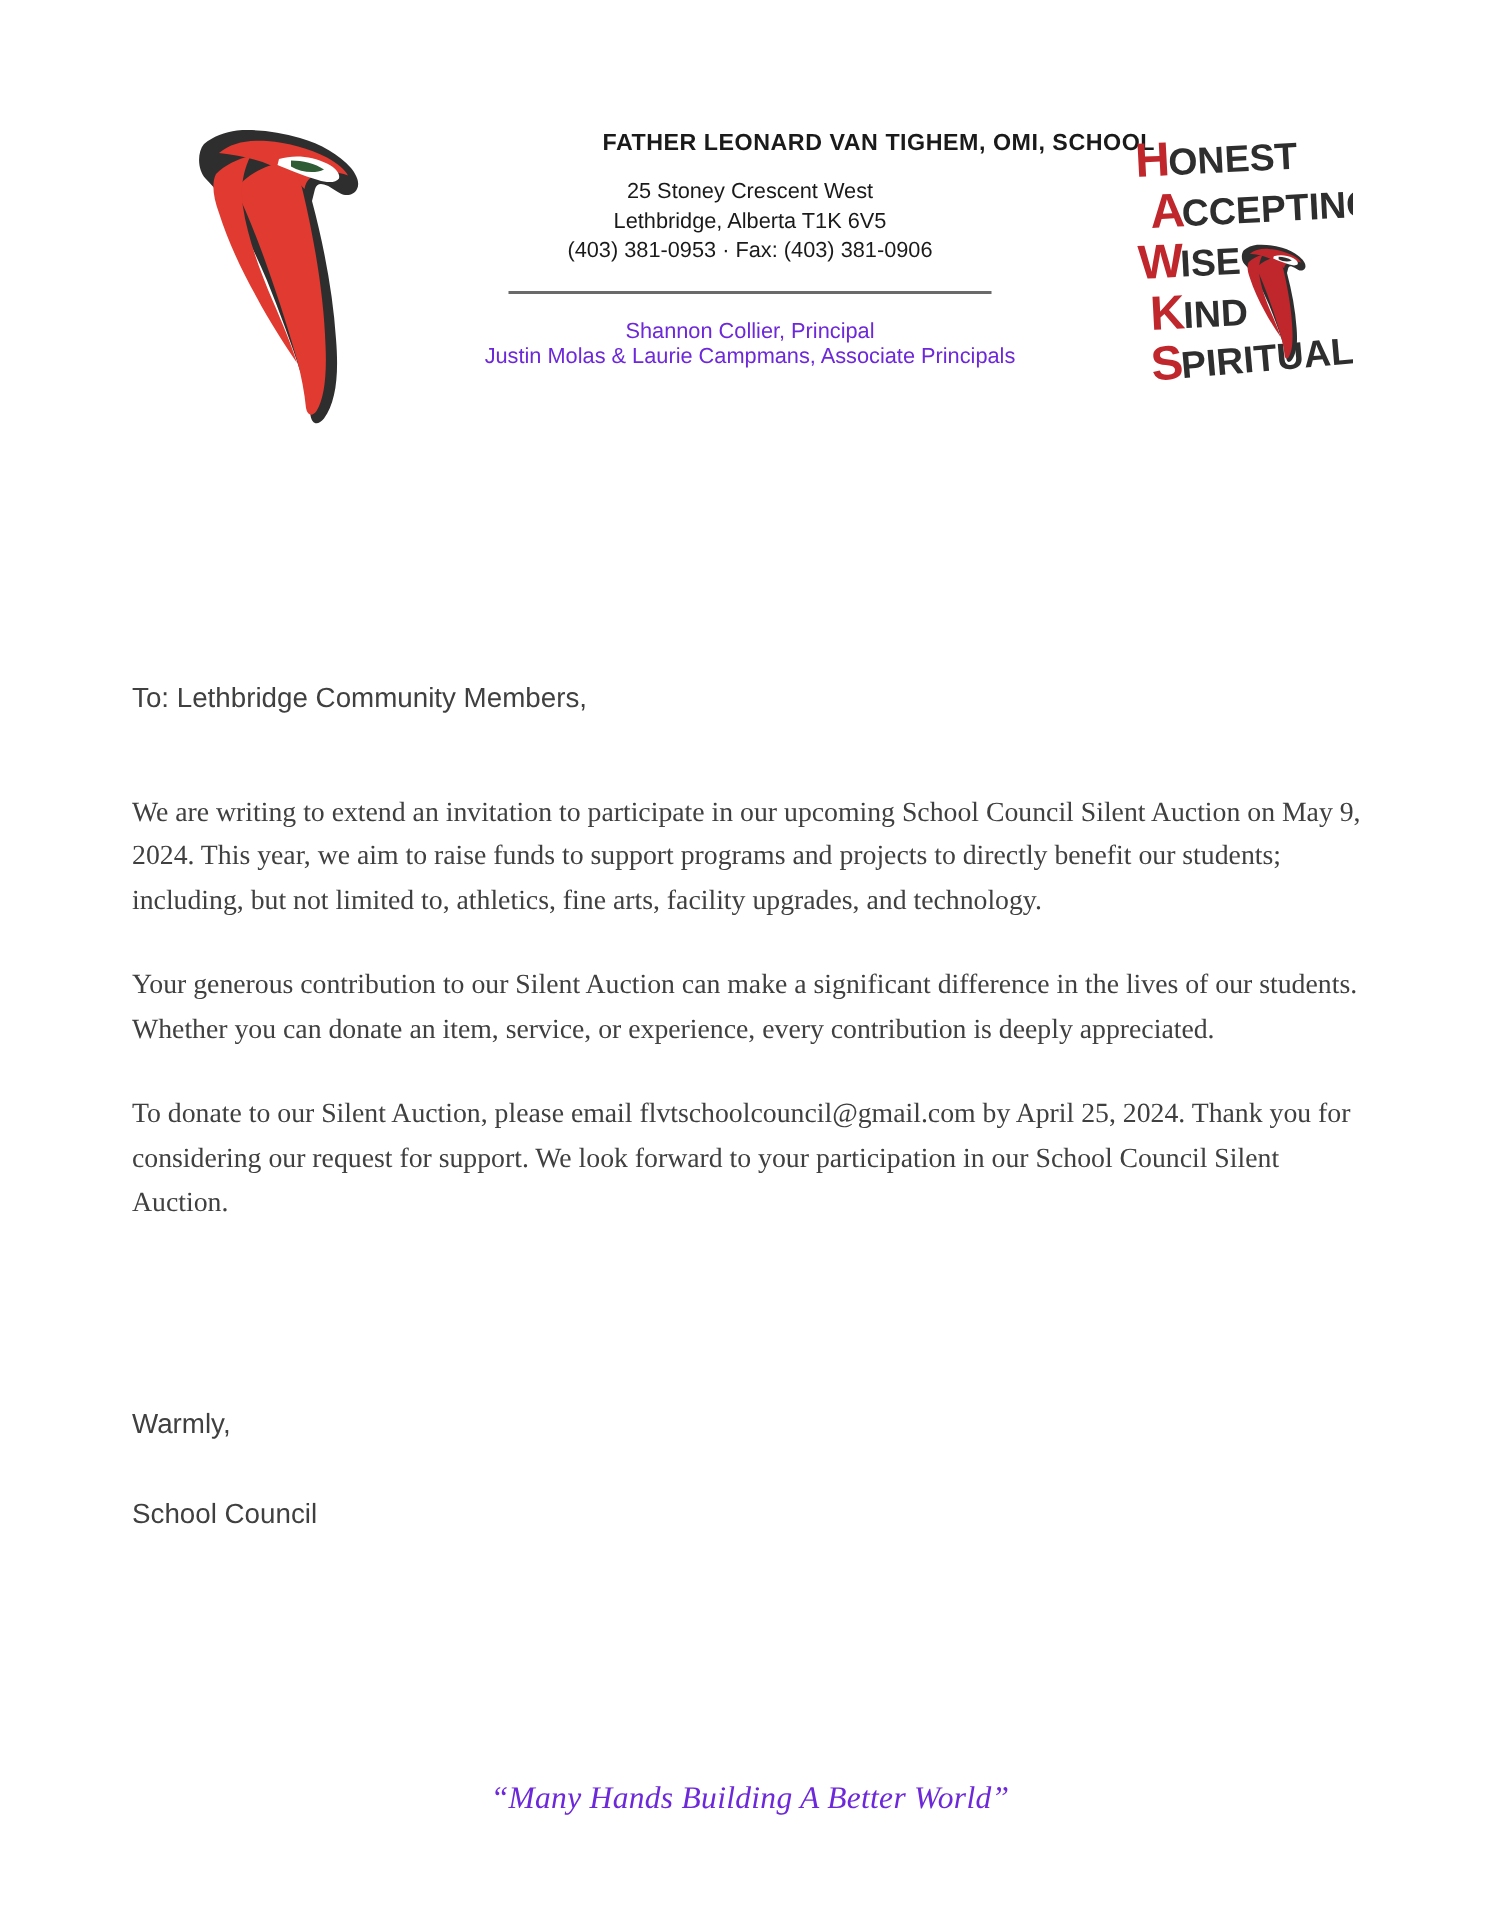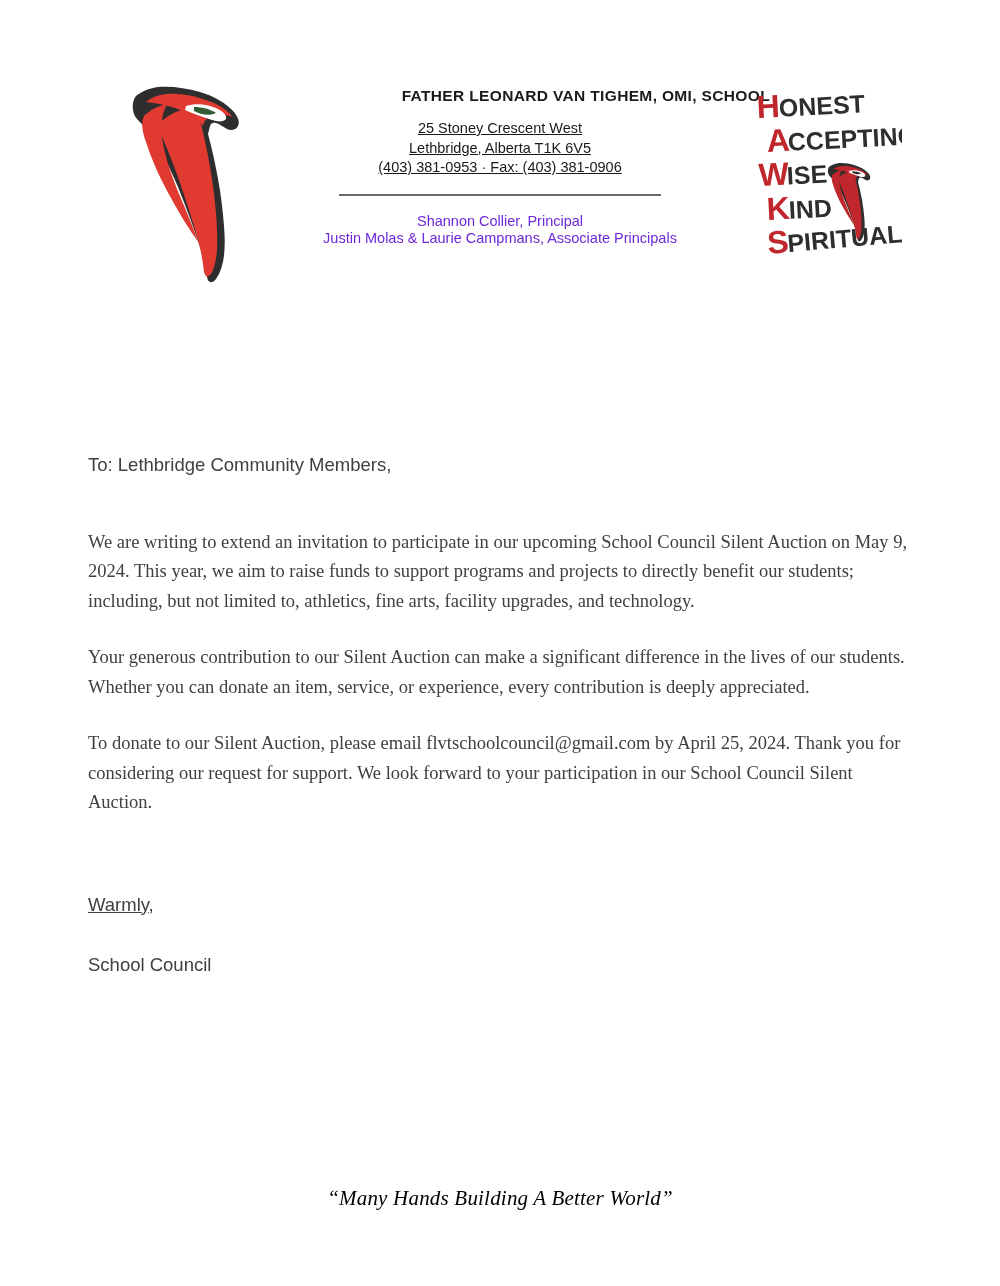--- a/index.html
+++ b/index.html
@@ -55,21 +55,21 @@
     line-height: 20px;
     margin: 0 0 14px 0;
     white-space: nowrap;
     text-align: right;
   }
   .address-block {
     font-size: 14.5px;
     line-height: 17.5px;
     color: #1a1a1a;
   }
-  .address-line { margin: 2px; text-decoration: underline; }
+  .address-line { margin: 2px; }
 
   .header-divider {
     width: 322px;
     height: 2px;
     background: #6a6a6a;
     margin: 17px auto 17px auto;
     border: 0;
   }
 
   .principals-block {
@@ -95,34 +95,34 @@
     left: 88px;
     top: 450px;
     width: 826px;
     font-size: 18.5px;
     line-height: 29.5px;
     color: #404040;
   }
   .salutation { margin: 0 0 48px 0; }
   .letter-para { margin: 12px 0 27px 0; font-family: Liberation Serif, serif; }
   .letter-para:last-of-type { margin-bottom: 0; }
-  .closing-word { margin: 72px 0 0 0; text-decoration: underline; }
+  .closing-word { margin: 116px 0 0 0; }
   .signature-line { margin: 31px 0 0 0; }
 
   
   .footer-tagline {
     position: absolute;
     left: 0;
     top: 1186px;
     width: 1000px;
     text-align: center;
     font-family: "Liberation Serif", "DejaVu Serif", serif;
     font-style: italic;
     font-size: 21px;
-    color: #000000;
+    color: #6d28d9;
     letter-spacing: 0.2px;
   }
 </style>
 </head>
 <body>
 
 <div class="page">
 
   <div class="letterhead">
 

